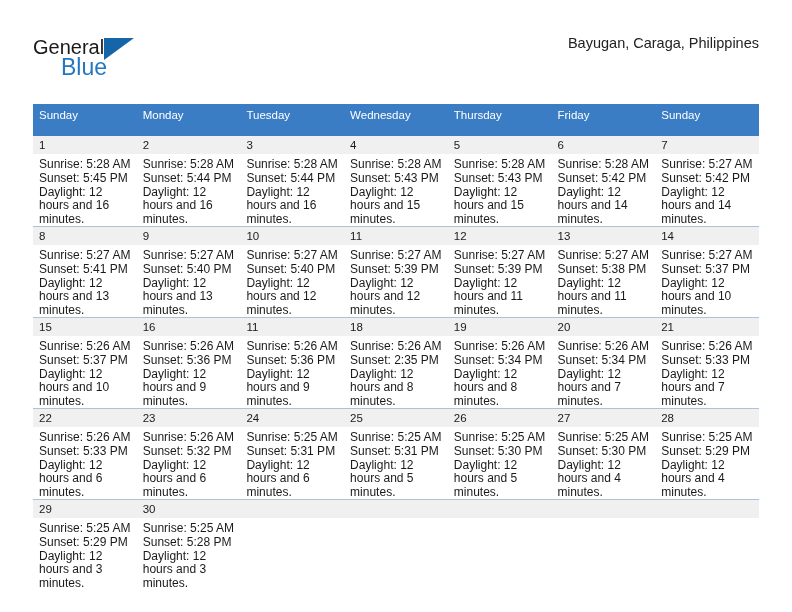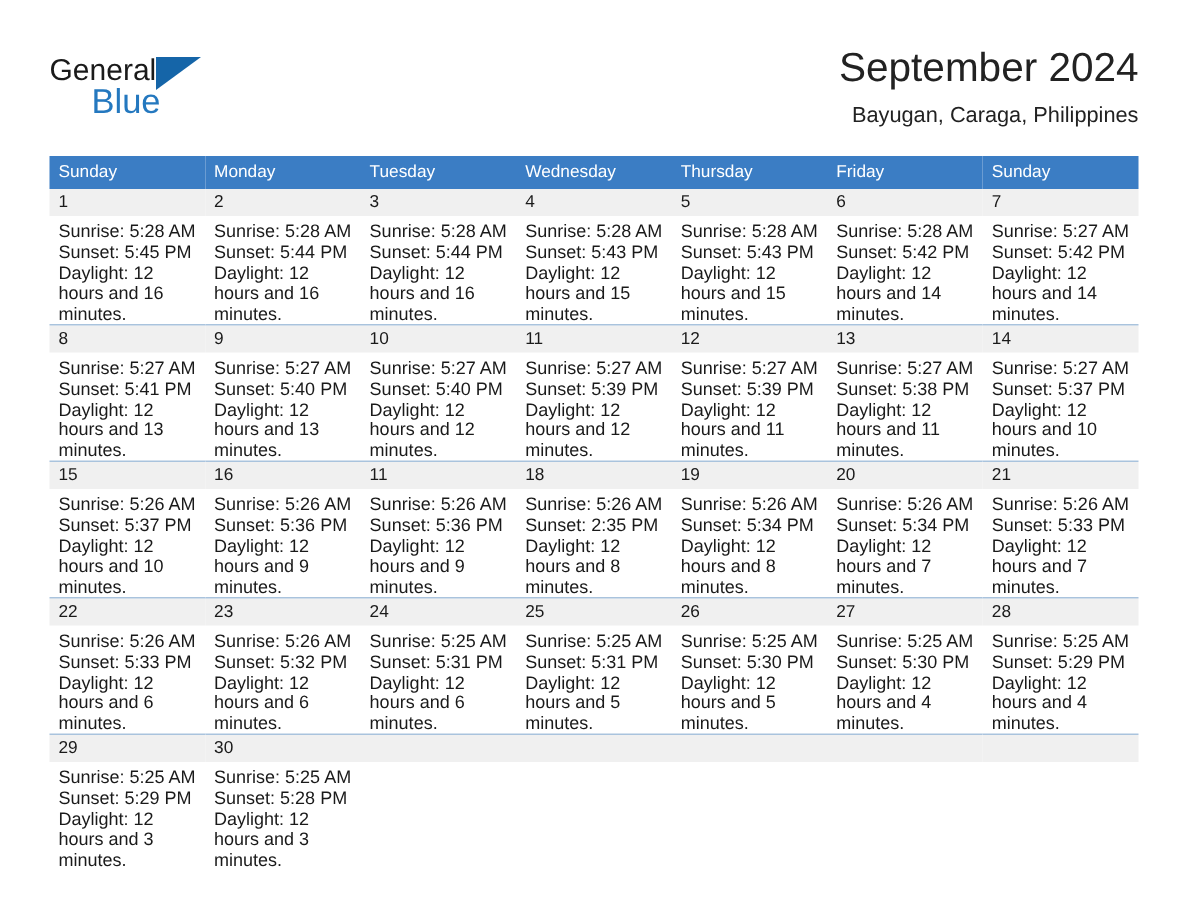--- a/index.html
+++ b/index.html
@@ -102,21 +102,21 @@
     border-collapse: collapse;
     table-layout: fixed;
   }
 
   .calendar th {
     background: #3b7dc4;
     color: #ffffff;
     font-size: 11.5px;
     font-weight: normal;
     text-align: left;
-    padding: 5px 0 5px 6px;
+    padding: 5px 0 15px 6px;
     height: 12px;
     border: none;
   }
 
   .calendar td {
     width: 103.71px;
     vertical-align: top;
     padding: 0;
     border: none;
   }
@@ -175,21 +175,20 @@
 
   <div class="header">
 
     <div class="brand">
       <span class="brand-general">General</span>
       <span class="brand-triangle"></span>
       <span class="brand-blue">Blue</span>
     </div>
 
     <div class="title-block">
-      <h1 class="cal-title">September 2024</h1>
       <div class="cal-location">Bayugan, Caraga, Philippines</div>
     </div>
 
   </div>
 
   <table class="calendar">
     <thead>
       <tr>
         <th>Sunday</th>
         <th>Monday</th>

